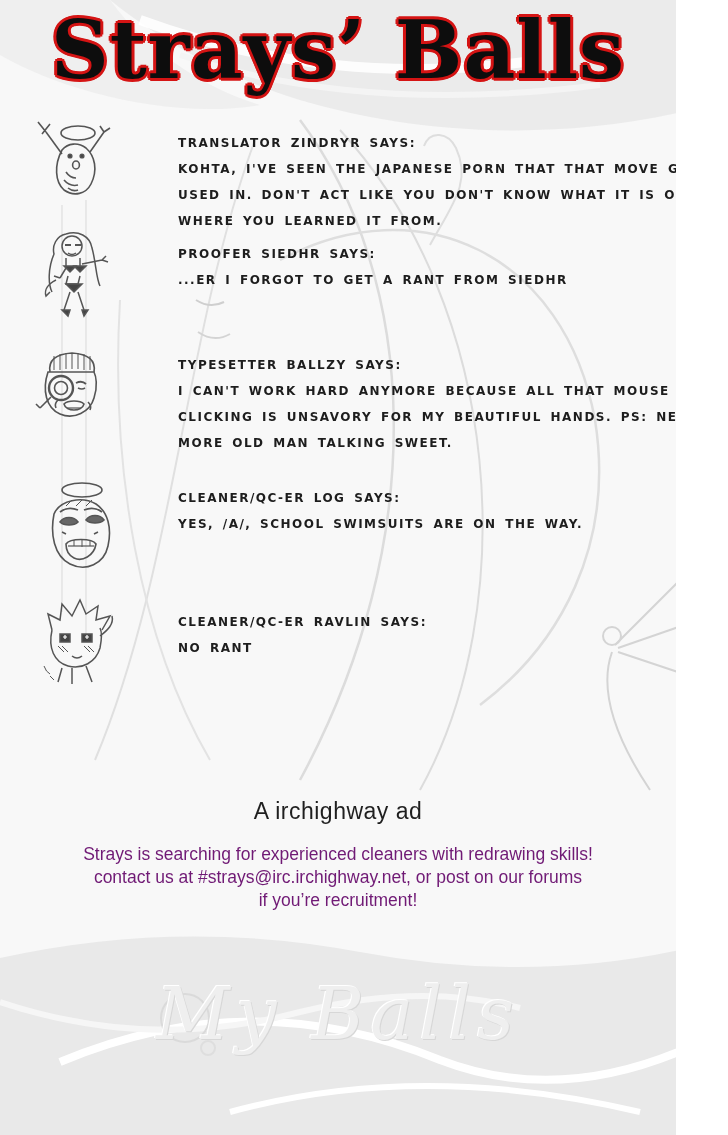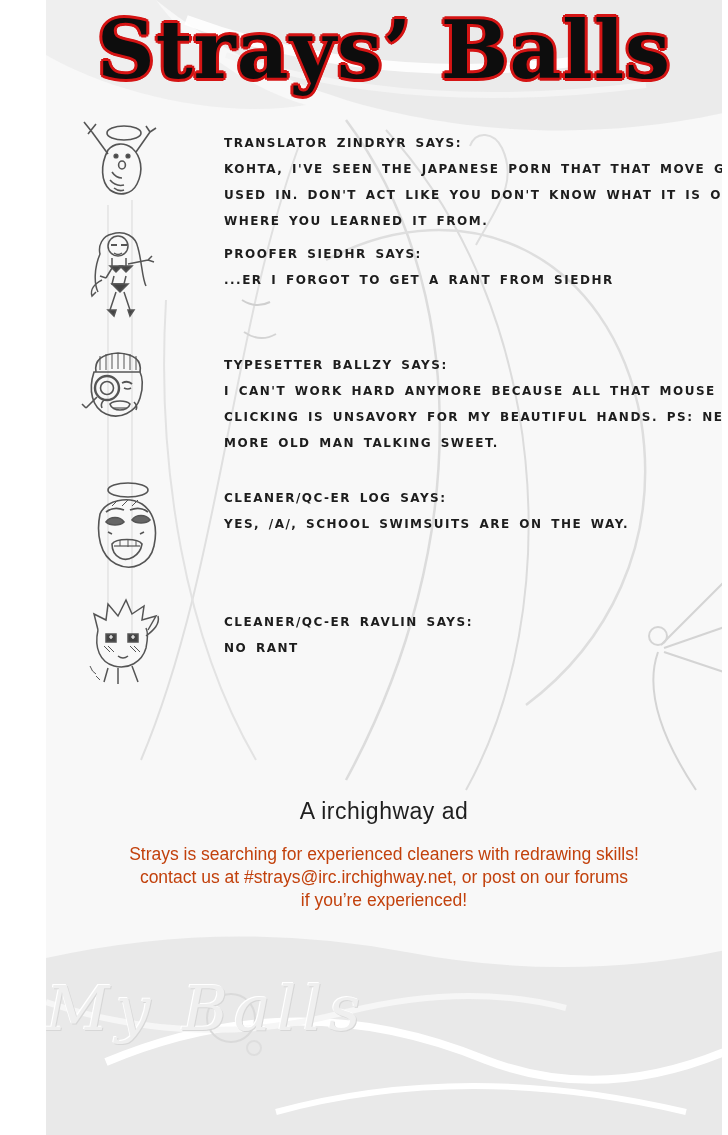--- a/index.html
+++ b/index.html
@@ -1,18 +1,18 @@
 <!DOCTYPE html>
 <html><head>
 <meta charset="utf-8">
 <style>
   html,body{margin:0;padding:0;background:#ffffff;}
   .page{
     position:relative;width:676px;height:1135px;overflow:hidden;
-    background:#f8f8f8;font-family:"Liberation Sans",sans-serif;margin-left:46px;
+    background:#f8f8f8;font-family:"Liberation Sans",sans-serif;
   }
   .bg-art{position:absolute;left:0;top:0;width:728px;height:1135px;}
   .title{
     position:absolute;top:4px;left:0;width:100%;text-align:center;
     font-family:"DejaVu Serif",serif;font-weight:bold;font-size:80px;line-height:1.15;
     color:#0d0d0d;letter-spacing:1px;
     text-shadow: 3px 0 0 #d51414,-3px 0 0 #d51414,0 3px 0 #d51414,0 -3px 0 #d51414,
                  2px 2px 0 #d51414,-2px 2px 0 #d51414,2px -2px 0 #d51414,-2px -2px 0 #d51414;
   }
   .credit{position:absolute;left:178px;width:552px;}
@@ -21,25 +21,25 @@
     letter-spacing:1.5px;word-spacing:3px;line-height:26px;color:#1d1d1d;
   }
   .avatar{position:absolute;}
   .avatar svg{display:block;}
   .recruit-heading{
     position:absolute;top:798px;left:0;width:100%;text-align:center;
     font-size:23px;color:#1f1f1f;letter-spacing:0.5px;
   }
   .recruit-body{
     position:absolute;top:843px;left:0;width:100%;text-align:center;
-    font-size:17.5px;line-height:23px;color:#c2410c;
+    font-size:17.5px;line-height:23px;color:#701a75;
   }
   .watermark{
-    position:absolute;top:972px;left:0;width:100%;text-align:left;
-    font-family:"DejaVu Serif",serif;font-style:italic;font-size:62px;letter-spacing:6px;
+    position:absolute;top:972px;left:0;width:100%;text-align:center;
+    font-family:"DejaVu Serif",serif;font-style:italic;font-size:72px;letter-spacing:6px;
     color:#efefef;text-shadow:1px 1px 0 #d7d7d7,-1px -1px 0 #ffffff;
   }
 </style>
 </head>
 <body>
 
 <div class="page">
 
   <svg class="bg-art" viewBox="0 0 728 1135" aria-hidden="true">
 
@@ -190,18 +190,18 @@
 
   <div class="credit" style="top:609px">
     <div class="credit-role">CLEANER/QC-ER RAVLIN SAYS:</div>
     <div class="credit-rant">NO RANT</div>
   </div>
 
   <div class="recruit-heading">A irchighway ad</div>
   <div class="recruit-body">
     <div>Strays is searching for experienced cleaners with redrawing skills!</div>
     <div>contact us at #strays@irc.irchighway.net, or post on our forums</div>
-    <div>if you’re experienced!</div>
+    <div>if you’re recruitment!</div>
   </div>
 
   <div class="watermark">My Balls</div>
 
 </div>
 
 </body></html>

